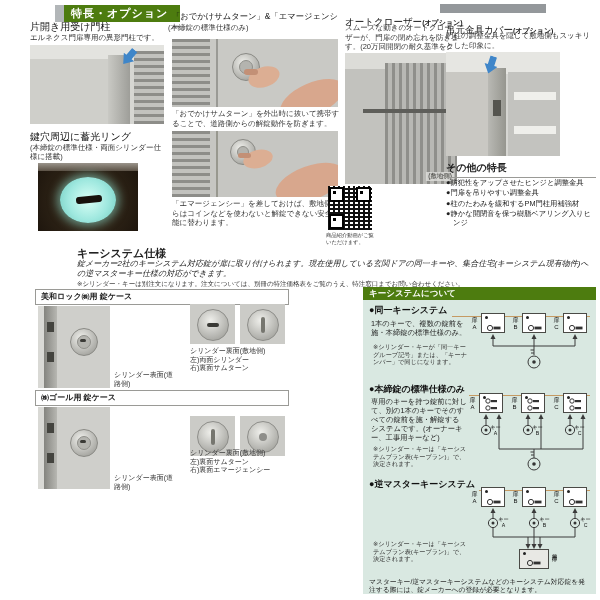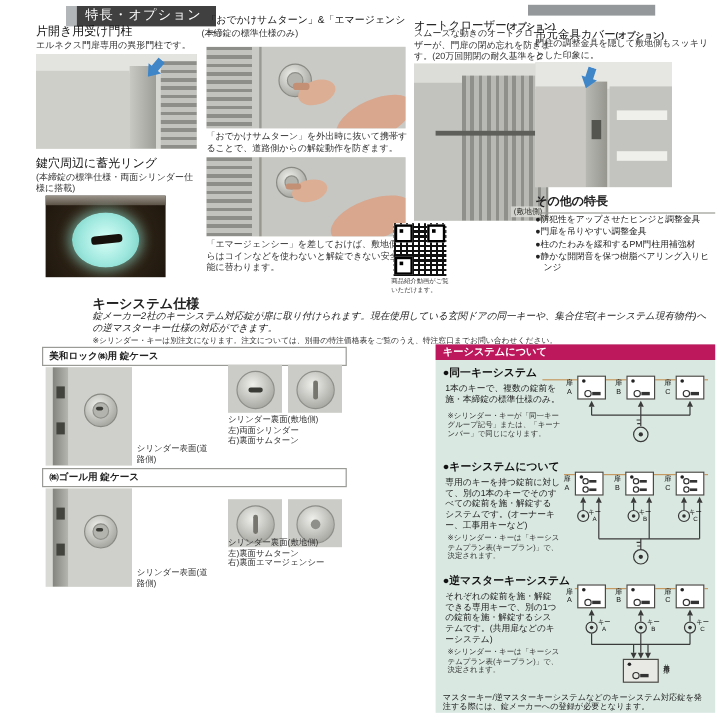--- a/index.html
+++ b/index.html
@@ -2,21 +2,21 @@
 <html><head>
 <meta charset="utf-8">
 <style>
   html,body{margin:0;padding:0;background:#fff;}
   #canvas{position:relative;width:600px;height:600px;background:#ffffff;overflow:hidden;
           font-family:"Liberation Sans","DejaVu Sans",sans-serif;color:#222;}
   .abs{position:absolute;}
   
   .hdr{left:55px;top:5px;height:17px;display:flex;}
   .hdr-sq{width:9px;height:17px;background:#b2b6b8;}
-  .hdr-bar{background:#404040;color:#fff;font-weight:normal;font-size:11px;line-height:17px;
+  .hdr-bar{background:#4d7c0f;color:#fff;font-weight:bold;font-size:11px;line-height:17px;
            padding:0 12px 0 7px;letter-spacing:1px;}
   .deco-bar{left:440px;top:4px;width:106px;height:9px;background:#94989b;}
   
   .t-title{font-weight:normal;font-size:10px;line-height:11px;color:#111;}
   .t-opt{font-weight:bold;font-size:7px;}
   .t-sub{font-size:7.5px;line-height:9px;color:#333;}
   .t-body{font-size:7.5px;line-height:9.5px;color:#333;}
   .t-cap{font-size:7px;line-height:8.5px;color:#333;}
   
   .photo{position:absolute;overflow:hidden;background:#d6d6d2;}
@@ -51,21 +51,21 @@
   .qr{position:absolute;left:328px;top:186px;width:44px;height:44px;background:
       repeating-linear-gradient(0deg,#111 0 2px,transparent 2px 4px),
       repeating-linear-gradient(90deg,#111 0 2px,#fff 2px 5px);}
   .qr .fp{position:absolute;width:11px;height:11px;border:2px solid #000;background:#fff;}
   .qr .fp::after{content:"";position:absolute;left:2px;top:2px;width:3px;height:3px;background:#000;}
   
   .boxhead{position:absolute;left:35px;width:247px;height:14px;border:1px solid #9a9a96;background:#fff;
            font-size:8px;font-weight:bold;line-height:14px;padding-left:5px;color:#222;}
   
   .panel{left:363px;top:287px;width:233px;height:307px;background:#d9e8e1;}
-  .panel-hdr{position:absolute;left:0;top:0;right:0;height:13px;background:#be185d;color:#fff;
+  .panel-hdr{position:absolute;left:0;top:0;right:0;height:13px;background:#4d7c0f;color:#fff;
              font-size:8.5px;font-weight:bold;line-height:13px;padding-left:6px;}
   .sec-title{position:absolute;left:6px;right:6px;display:flex;align-items:flex-end;gap:4px;
              font-size:9px;font-weight:bold;color:#111;}
   .sec-title::after{content:"";flex:1;border-top:1px solid #c59a62;}
   .sec-desc{position:absolute;left:8px;width:96px;font-size:7.3px;line-height:9px;color:#222;}
   .sec-note{position:absolute;left:10px;width:94px;font-size:6.2px;line-height:7.6px;color:#333;}
   .panel-foot{position:absolute;left:6px;top:291px;width:222px;font-size:6.8px;line-height:8px;color:#222;}
   
   .diag{position:absolute;}
   .dbox{position:absolute;width:24px;height:20px;background:#fff;border:1px solid #4a4a46;box-sizing:border-box;}
@@ -290,21 +290,21 @@
       <div class="dbox" style="left:96px;top:0;">
           <div class="dot"></div>
           <svg class="kc" style="left:4px;top:10px;" width="16" height="8">
             <circle cx="4" cy="4" r="2.6" fill="none" stroke="#333"></circle>
             <rect x="7.5" y="2.6" width="7" height="2.8" fill="#333"></rect>
           </svg>
         </div>
     </div>
 
     <div class="sec-title" style="top:96px;">
-        <span>●キーシステムについて</span>
+        <span>●本締錠の標準仕様のみ</span>
       </div>
     <div class="sec-desc" style="top:110px;">専用のキーを持つ錠前に対して、別の1本のキーでそのすべての錠前を施・解錠するシステムです。(オーナーキー、工事用キーなど)</div>
     <div class="sec-note" style="top:158px;">※シリンダー・キーは「キーシステムプラン表(キープラン)」で、決定されます。</div>
     <div class="diag" style="left:104px;top:106px;width:126px;height:82px;">
       <svg class="dsvg" width="126" height="82">
         <g stroke="#3a3a3a" stroke-width="1" fill="none">
           <line x1="19" y1="26" x2="19" y2="32"></line>
             <line x1="61" y1="26" x2="61" y2="32"></line>
             <line x1="103" y1="26" x2="103" y2="32"></line>
           <circle cx="19" cy="37" r="4.6"></circle>
@@ -367,21 +367,20 @@
           </svg>
         </div>
       <div class="klabel" style="left:23px;top:32px;"><span>キー</span><br><span>A</span></div>
       <div class="klabel" style="left:65px;top:32px;"><span>キー</span><br><span>B</span></div>
       <div class="klabel" style="left:107px;top:32px;"><span>キー</span><br><span>C</span></div>
     </div>
 
     <div class="sec-title" style="top:191px;">
         <span>●逆マスターキーシステム</span>
       </div>
-    <div class="sec-desc" style="top:205px;">それぞれの錠前を施・解錠できる専用キーで、別の1つの錠前を施・解錠するシステムです。(共用扉などのキーシステム)</div>
     <div class="sec-note" style="top:253px;">※シリンダー・キーは「キーシステムプラン表(キープラン)」で、決定されます。</div>
     <div class="diag" style="left:104px;top:200px;width:126px;height:88px;">
       <svg class="dsvg" width="126" height="88">
         <g stroke="#3a3a3a" stroke-width="1" fill="none">
           <line x1="26" y1="26" x2="26" y2="31"></line>
             <line x1="67" y1="26" x2="67" y2="31"></line>
             <line x1="108" y1="26" x2="108" y2="31"></line>
           <circle cx="26" cy="36" r="4.6"></circle>
             <circle cx="67" cy="36" r="4.6"></circle>
             <circle cx="108" cy="36" r="4.6"></circle>

